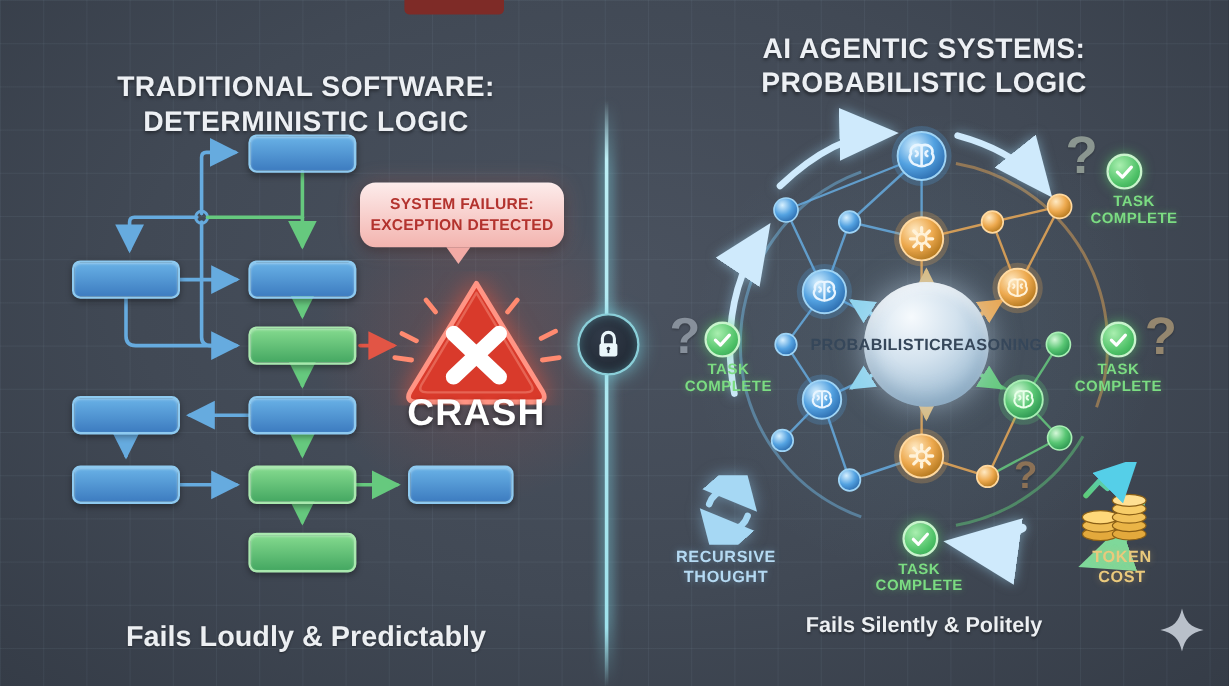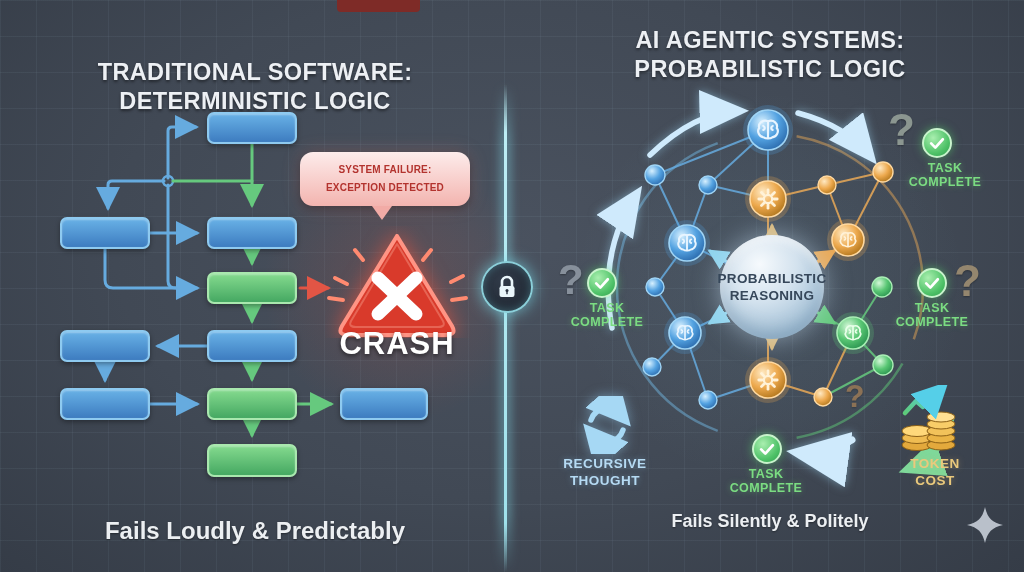--- a/index.html
+++ b/index.html
@@ -38,21 +38,21 @@
   .fbox.green{ background:linear-gradient(180deg,#84da8e,#45a862); border:2px solid #a9e8ae; }
   svg.flow-arrows, svg.network { position:absolute; inset:0; pointer-events:none; }
 
   .callout { position:absolute; left:300px; top:152px; width:170px; height:54px;
     border-radius:13px; background:linear-gradient(180deg,#fdeceb,#f3b4af);
     box-shadow:0 3px 10px rgba(0,0,0,.32), 0 0 18px rgba(240,130,120,.25);
     text-align:center; padding-top:9px; }
   .callout::after { content:""; position:absolute; left:72px; top:100%;
     border-left:10px solid transparent; border-right:10px solid transparent;
     border-top:14px solid #f2aba6; }
-  .callout div { color:#b3332e; font-weight:800; font-size:10px; line-height:18px; letter-spacing:.2px; }
+  .callout div { color:#b3332e; font-weight:800; font-size:13px; line-height:18px; letter-spacing:.2px; }
 
   .crash-label { position:absolute; left:322px; top:326px; width:150px; text-align:center;
     color:#ffffff; font-weight:800; font-size:31px; letter-spacing:1px;
     text-shadow:0 2px 4px rgba(0,0,0,.5); }
 
   .caption-left { position:absolute; left:60px; top:517px; width:390px; text-align:center;
     color:#eceff2; font-weight:700; font-size:24px; text-shadow:0 1px 2px rgba(0,0,0,.4); }
 
   
   .divider-glow { position:absolute; left:499px; top:84px; width:13px; height:488px;
@@ -63,21 +63,21 @@
   .lock-circle { position:absolute; left:481px; top:261px; width:52px; height:52px; border-radius:50%;
     background:radial-gradient(circle at 40% 35%, #303a48, #222a35 75%);
     border:2px solid rgba(150,225,235,.9);
     box-shadow:0 0 16px rgba(120,215,230,.75), inset 0 0 8px rgba(120,215,230,.35);
     display:flex; align-items:center; justify-content:center; }
 
   
   .core-sphere { position:absolute; left:720px; top:235px; width:104px; height:104px; border-radius:50%;
     background:radial-gradient(circle at 38% 28%, #f6fafd 0%, #d3e2ee 38%, #a3c0d6 74%, #80a3bd 100%);
     box-shadow:0 0 26px rgba(205,230,250,.5), inset 0 -8px 16px rgba(90,120,150,.35), inset 0 6px 10px rgba(255,255,255,.7);
-    display:flex; flex-direction:column; align-items:center; justify-content:center; text-align:center; }
+    display:flex; flex-direction:row; align-items:center; justify-content:center; text-align:center; }
   .core-sphere span { color:#36475a; font-weight:800; font-size:13.5px; line-height:17px; letter-spacing:.3px; }
 
   .check-badge { position:absolute; width:30px; height:30px; border-radius:50%;
     background:radial-gradient(circle at 35% 30%, #a9efaf, #4fc268 62%, #2f9e4d);
     border:2px solid #c8f4cc; box-shadow:0 0 10px rgba(90,220,110,.55);
     display:flex; align-items:center; justify-content:center; }
   .task-label { position:absolute; width:90px; text-align:center; color:#7bdc82;
     font-weight:800; font-size:12.5px; line-height:14px; letter-spacing:.4px;
     text-shadow:0 0 6px rgba(110,220,120,.45); }
   .qmark { position:absolute; font-weight:800; line-height:1; text-shadow:0 1px 2px rgba(0,0,0,.35); }

